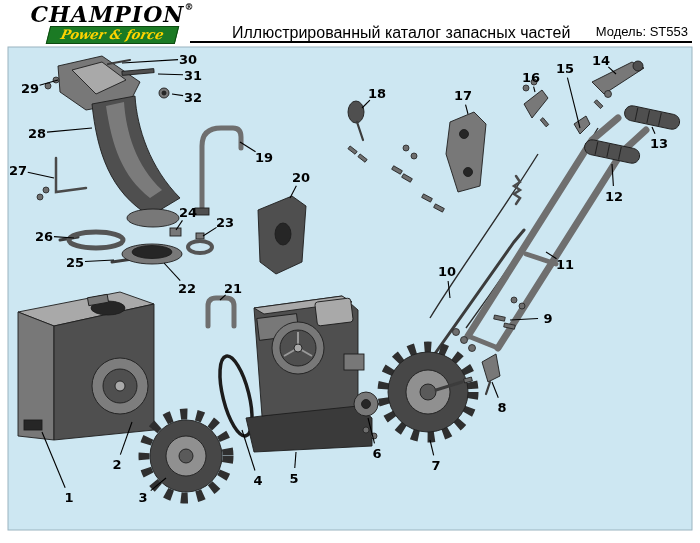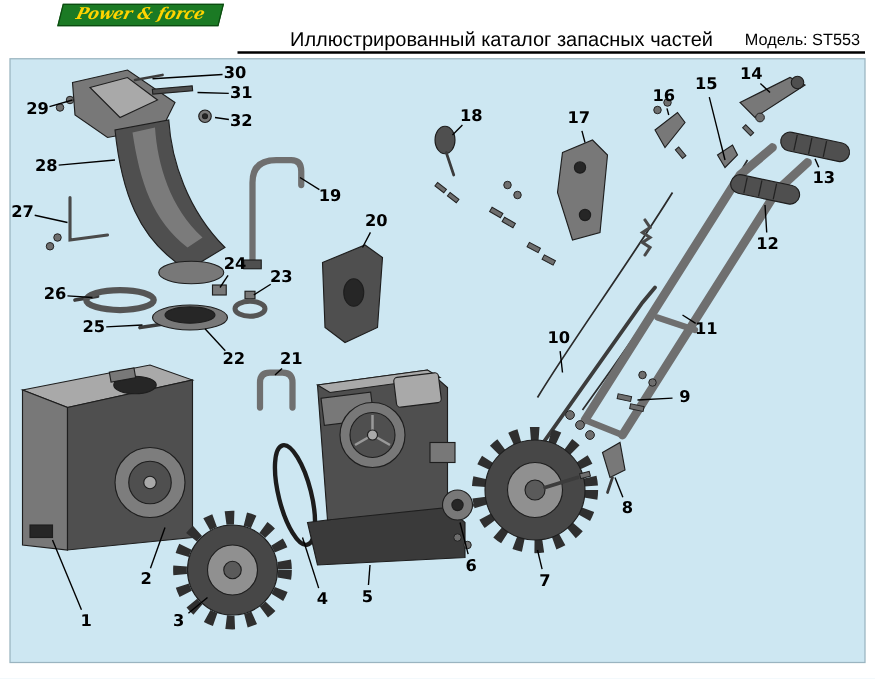--- a/index.html
+++ b/index.html
@@ -55,20 +55,21 @@
   .rib  { stroke:#222; stroke-width:1; }
   .spoke{ stroke:#999; stroke-width:2; }
   .callout { font-family:"DejaVu Sans", sans-serif; font-weight:bold; font-size:13px; fill:#000; }
   .leader { stroke:#000; stroke-width:1.1; }
 </style>
 </head>
 <body>
 
 <div class="header">
   <div class="logo">
+    <div class="logo-text"><span>CHAMPION</span><sup class="logo-reg">®</sup></div>
     <div class="logo-banner-wrap">
       <span class="logo-banner">Power &amp; force</span>
     </div>
   </div>
   <div class="header-title">Иллюстрированный каталог запасных частей</div>
   <div class="header-model">Модель: ST553</div>
   <div class="header-rule"></div>
 </div>
 
 <svg class="diagram" width="700" height="543" viewBox="0 0 700 543">

